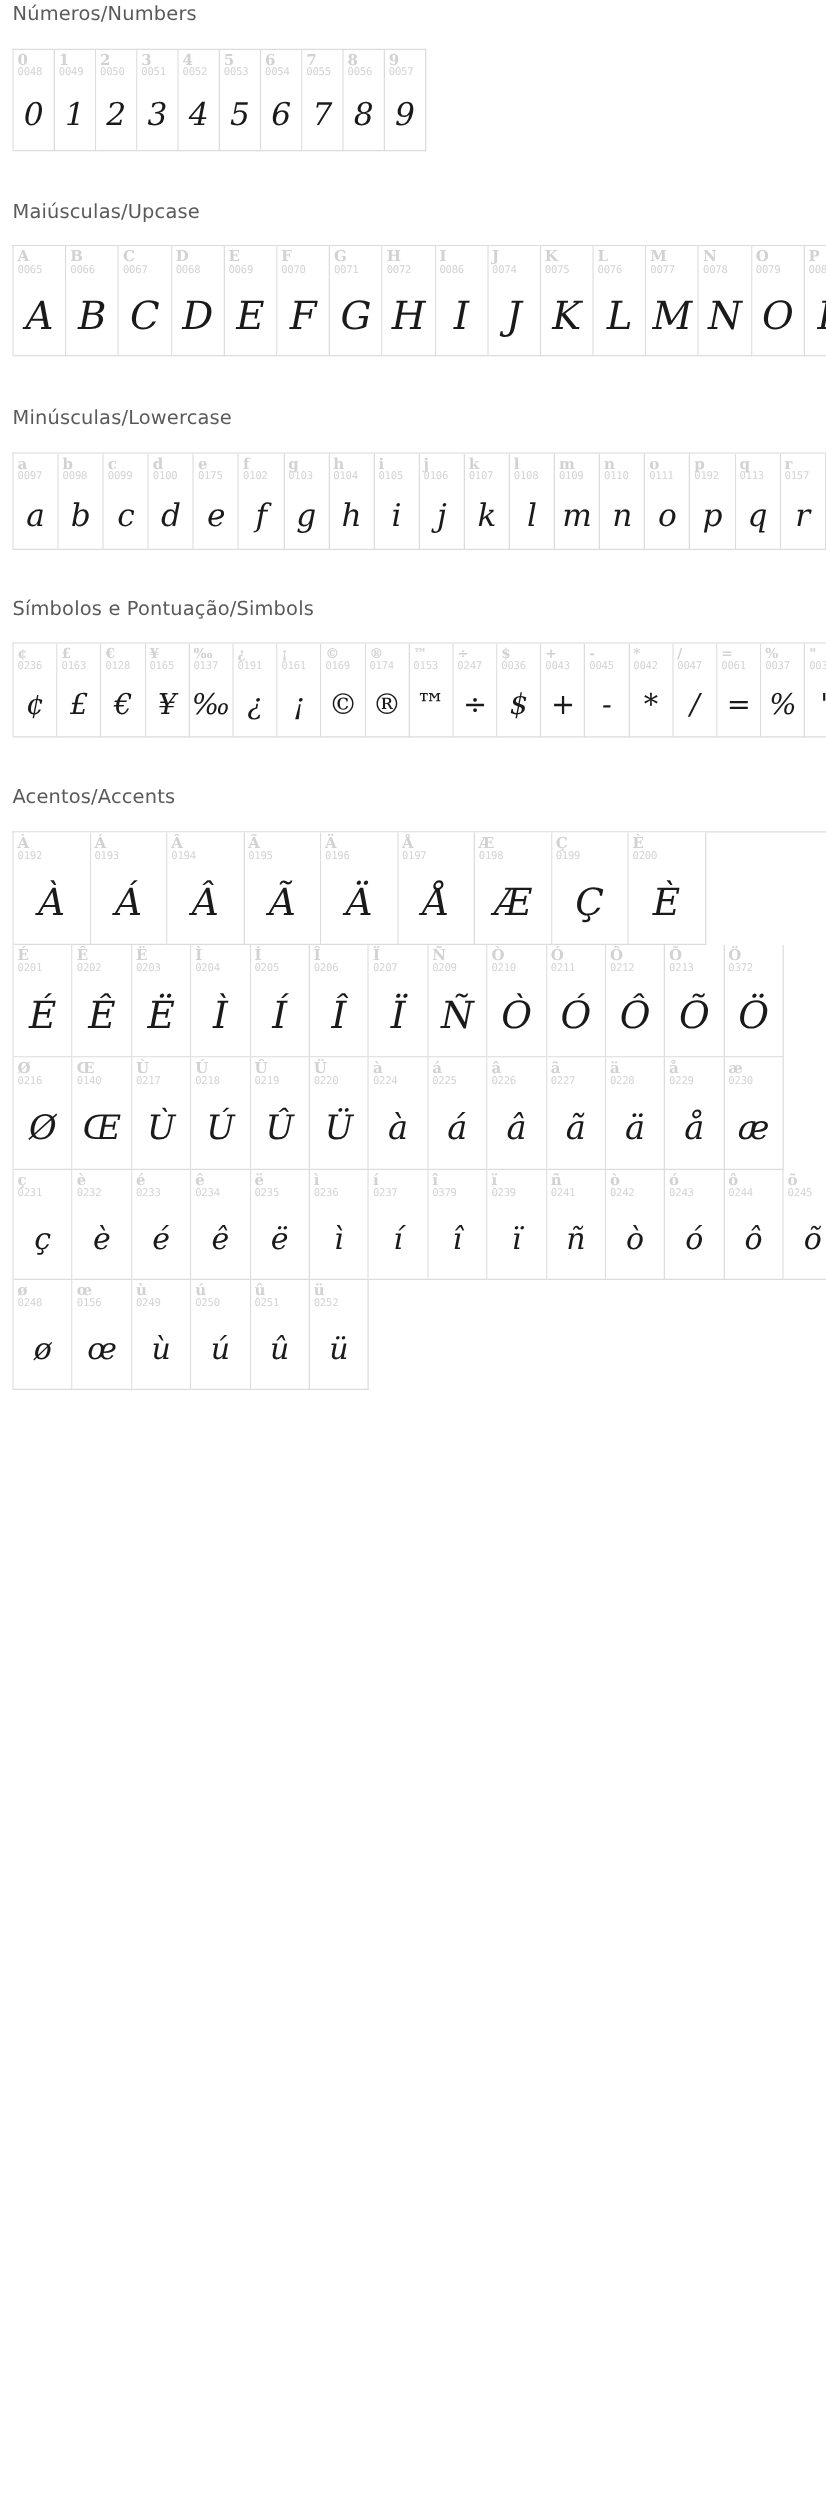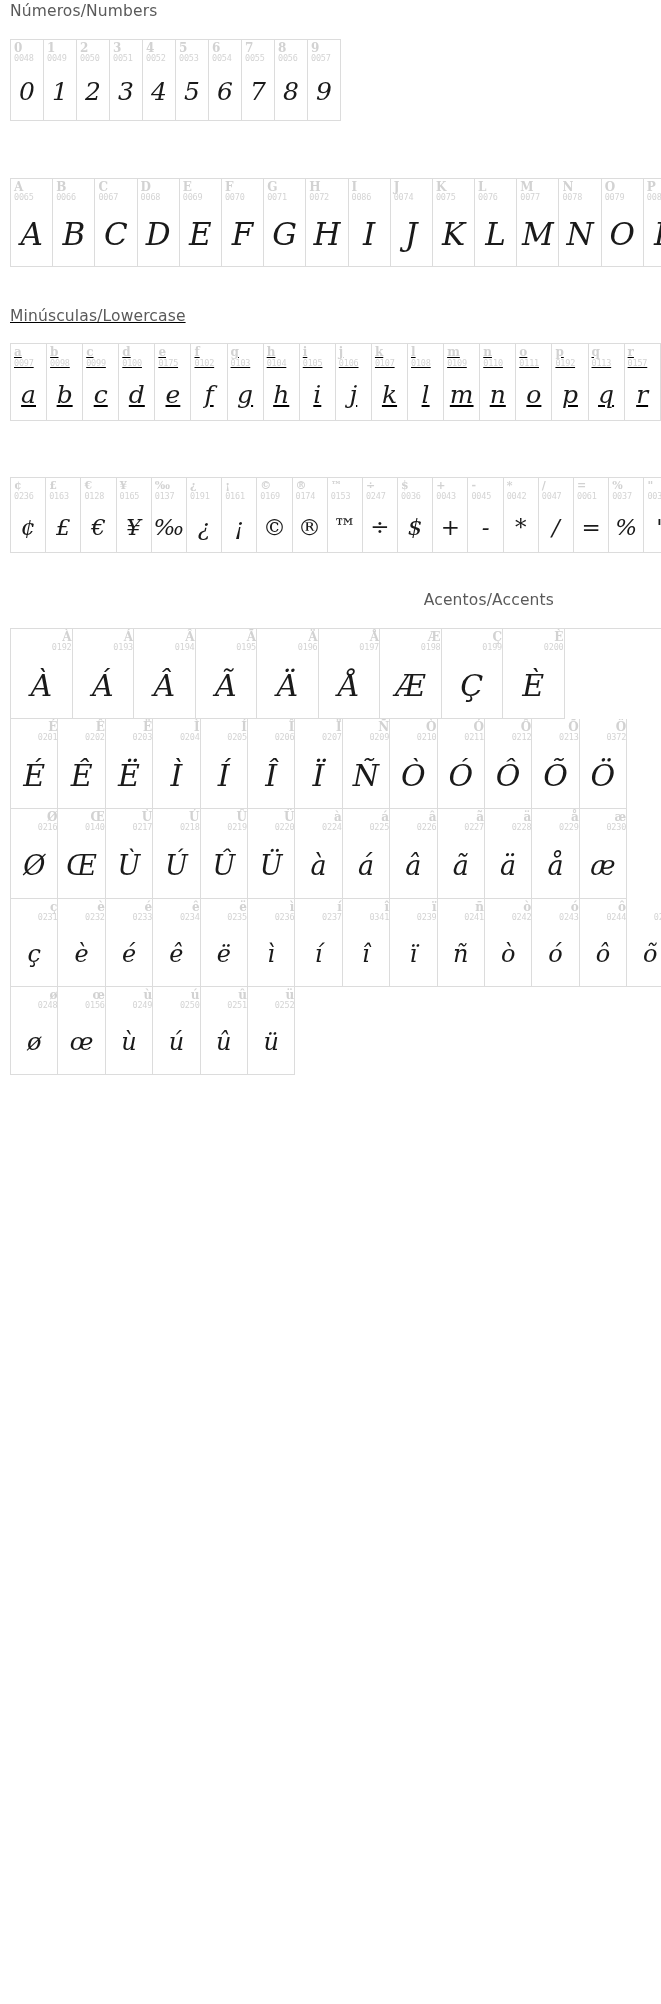--- a/index.html
+++ b/index.html
@@ -191,20 +191,21 @@
           <div class="cell-head">
             <span class="cell-char">9</span>
             <span class="cell-code">0057</span>
           </div>
           <div class="cell-glyph">9</div>
         </div>
       </div>
   </div>
 
   <div class="section" style="padding-top:39px;">
+    <h2 class="section-title">Maiúsculas/Upcase</h2>
     <div style="height:18px"></div>
     <div class="grid g-upcase" id="grid-upcase">
         <div class="cell">
           <div class="cell-head">
             <span class="cell-char">A</span>
             <span class="cell-code">0065</span>
           </div>
           <div class="cell-glyph">A</div>
         </div>
         <div class="cell">
@@ -308,21 +309,21 @@
         <div class="cell">
           <div class="cell-head">
             <span class="cell-char">P</span>
             <span class="cell-code">0080</span>
           </div>
           <div class="cell-glyph">P</div>
         </div>
       </div>
   </div>
 
-  <div class="section" style="padding-top:40px;text-decoration:underline;">
+  <div class="section" style="padding-top:40px;">
     <h2 class="section-title">Minúsculas/Lowercase</h2>
     <div style="height:18px"></div>
     <div class="grid g-lowcase" id="grid-lowcase">
         <div class="cell">
           <div class="cell-head">
             <span class="cell-char">a</span>
             <span class="cell-code">0097</span>
           </div>
           <div class="cell-glyph">a</div>
         </div>
@@ -446,20 +447,21 @@
           <div class="cell-glyph">r</div>
         </div>
         <div class="cell">
           <div class="cell-head"></div>
           <div class="cell-glyph">s</div>
         </div>
       </div>
   </div>
 
   <div class="section" style="padding-top:38px;">
+    <h2 class="section-title">Símbolos e Pontuação/Simbols</h2>
     <div style="height:18px"></div>
     <div class="grid g-symbols" id="grid-symbols">
         <div class="cell">
           <div class="cell-head">
             <span class="cell-char">¢</span>
             <span class="cell-code">0236</span>
           </div>
           <div class="cell-glyph">¢</div>
         </div>
         <div class="cell">
@@ -584,21 +586,21 @@
         <div class="cell">
           <div class="cell-head">
             <span class="cell-char">"</span>
             <span class="cell-code">0034</span>
           </div>
           <div class="cell-glyph">"</div>
         </div>
       </div>
   </div>
 
-  <div class="section" style="padding-top:38px;text-align:right;">
+  <div class="section" style="padding-top:38px;">
     <h2 class="section-title">Acentos/Accents</h2>
     <div style="height:18px"></div>
     <div class="grid-rows g-accents" id="grid-accents">
         <div class="grid-row row-a">
           <div class="cell">
             <div class="cell-head">
               <span class="cell-char">À</span>
               <span class="cell-code">0192</span>
             </div>
             <div class="cell-glyph">À</div>
@@ -892,21 +894,21 @@
           <div class="cell">
             <div class="cell-head">
               <span class="cell-char">í</span>
               <span class="cell-code">0237</span>
             </div>
             <div class="cell-glyph">í</div>
           </div>
           <div class="cell">
             <div class="cell-head">
               <span class="cell-char">î</span>
-              <span class="cell-code">0341</span>
+              <span class="cell-code">0379</span>
             </div>
             <div class="cell-glyph">î</div>
           </div>
           <div class="cell">
             <div class="cell-head">
               <span class="cell-char">ï</span>
               <span class="cell-code">0239</span>
             </div>
             <div class="cell-glyph">ï</div>
           </div>

